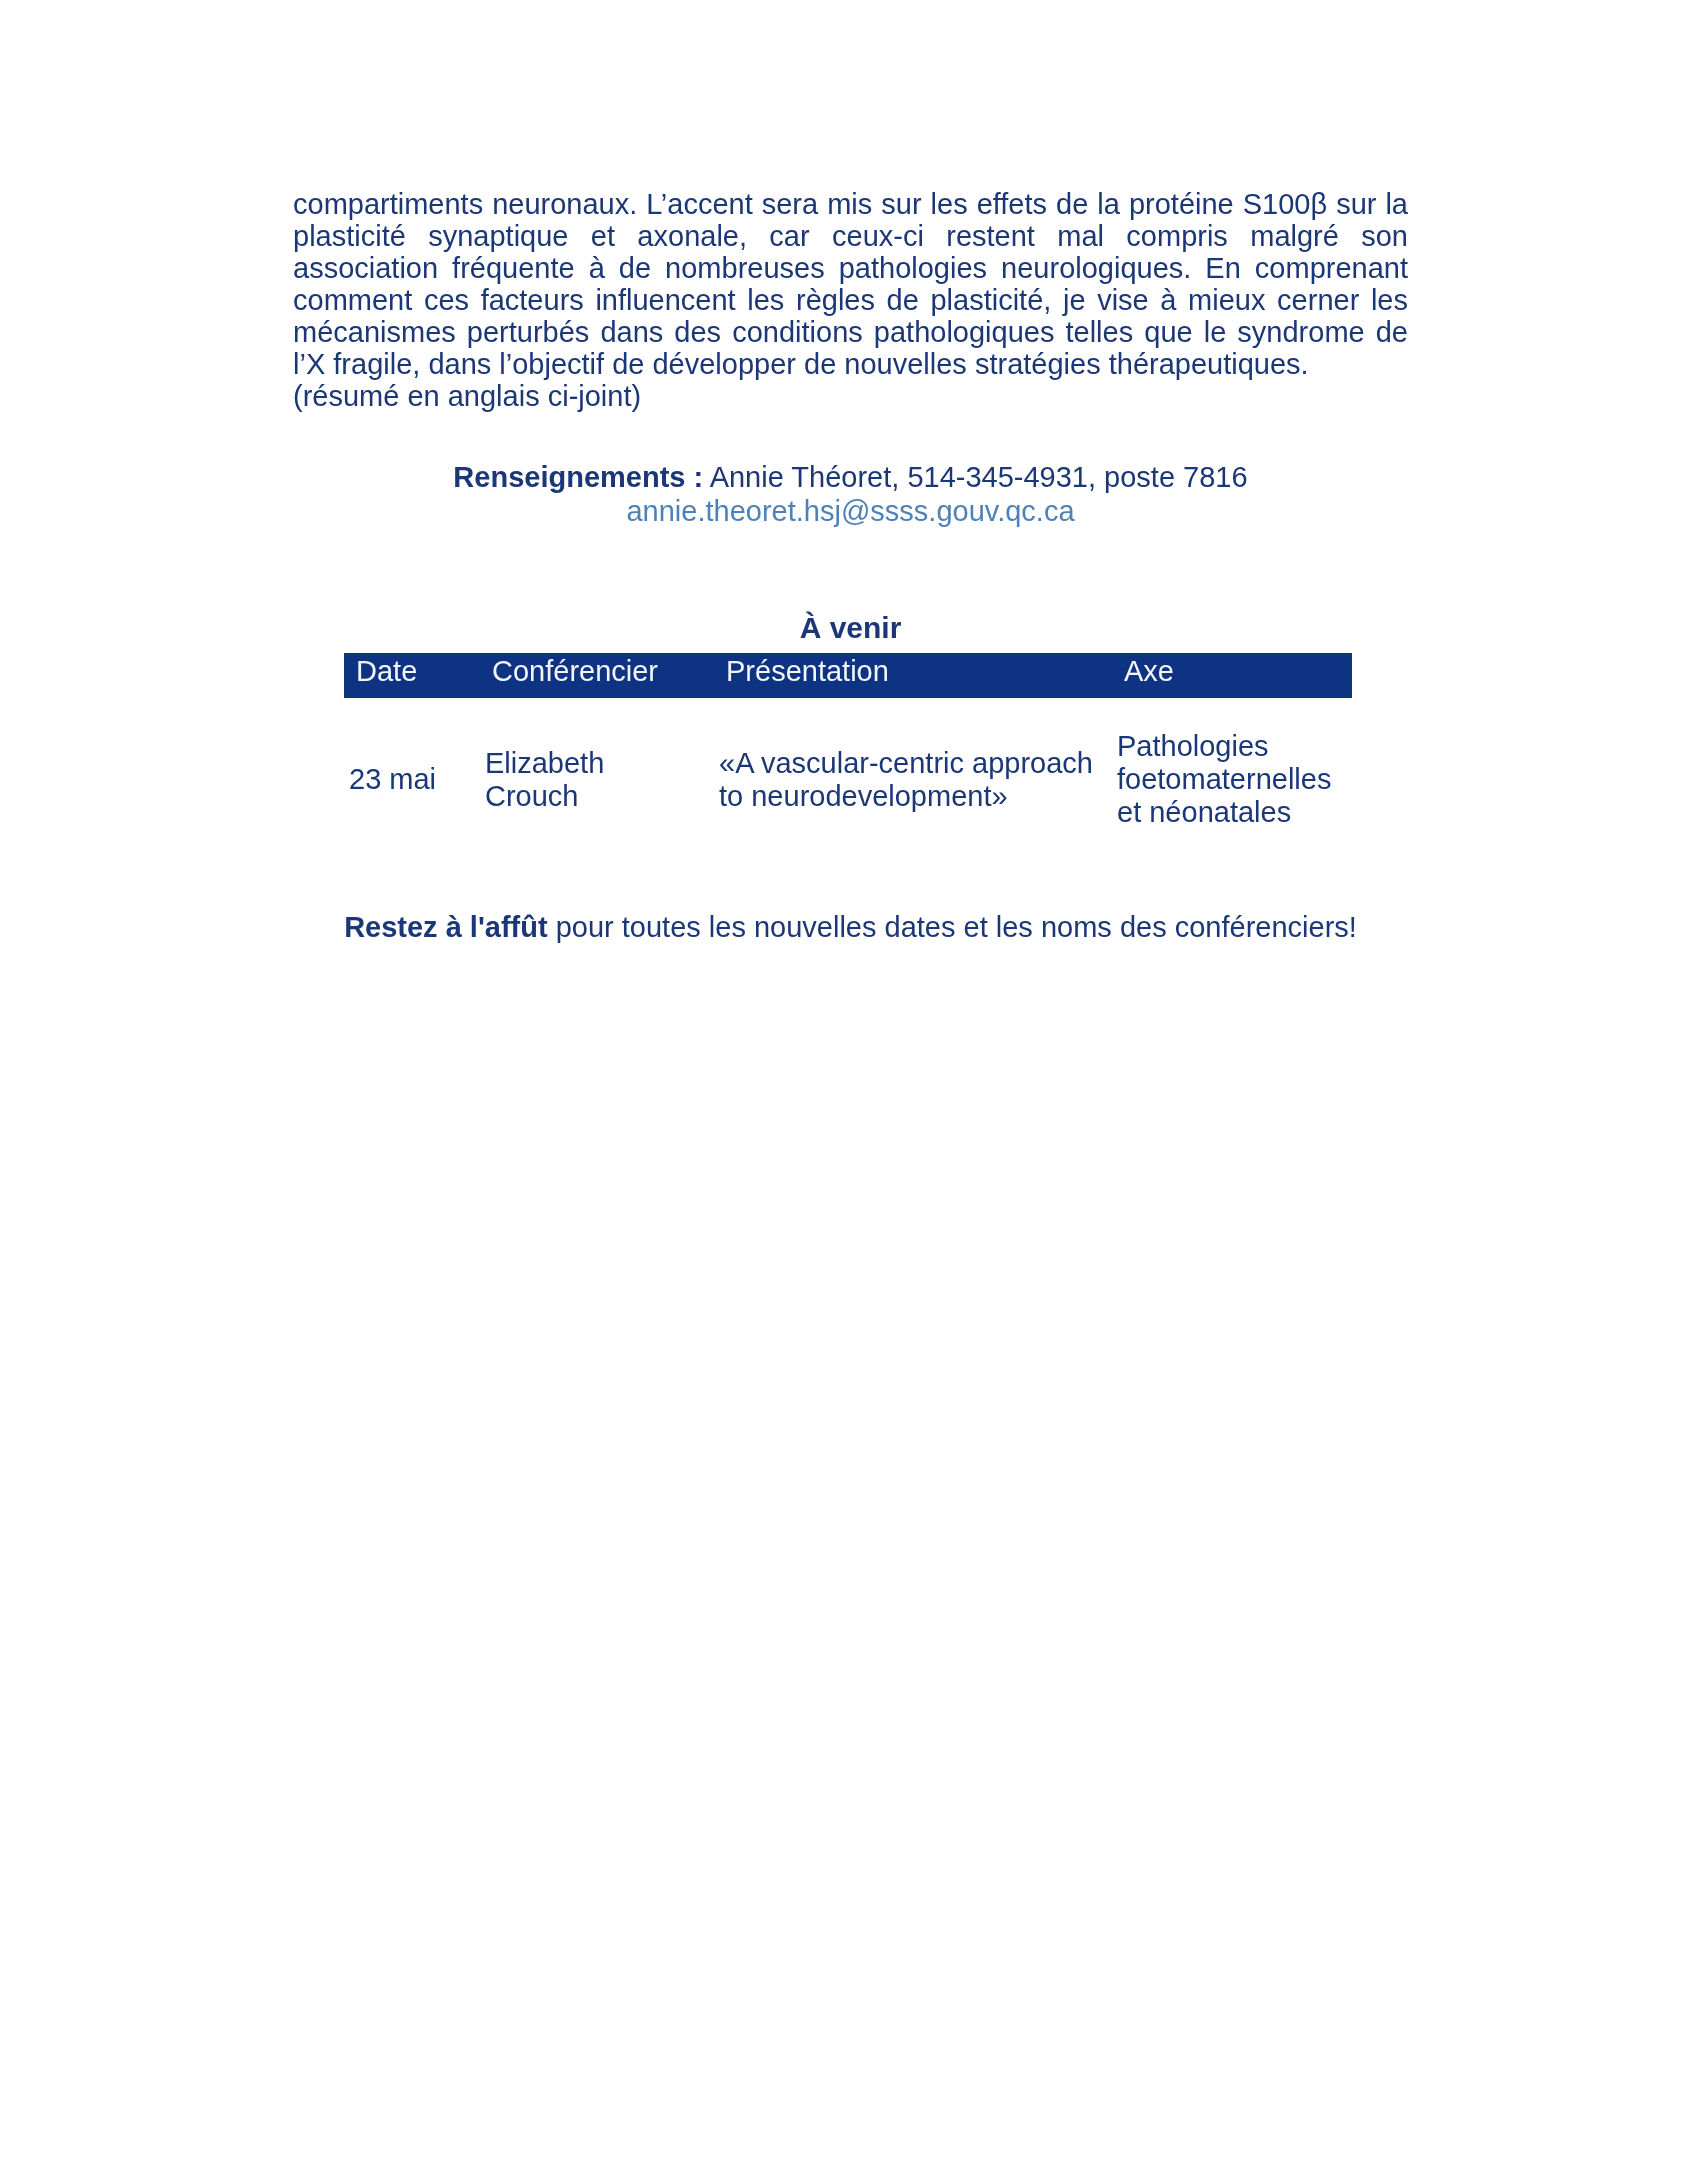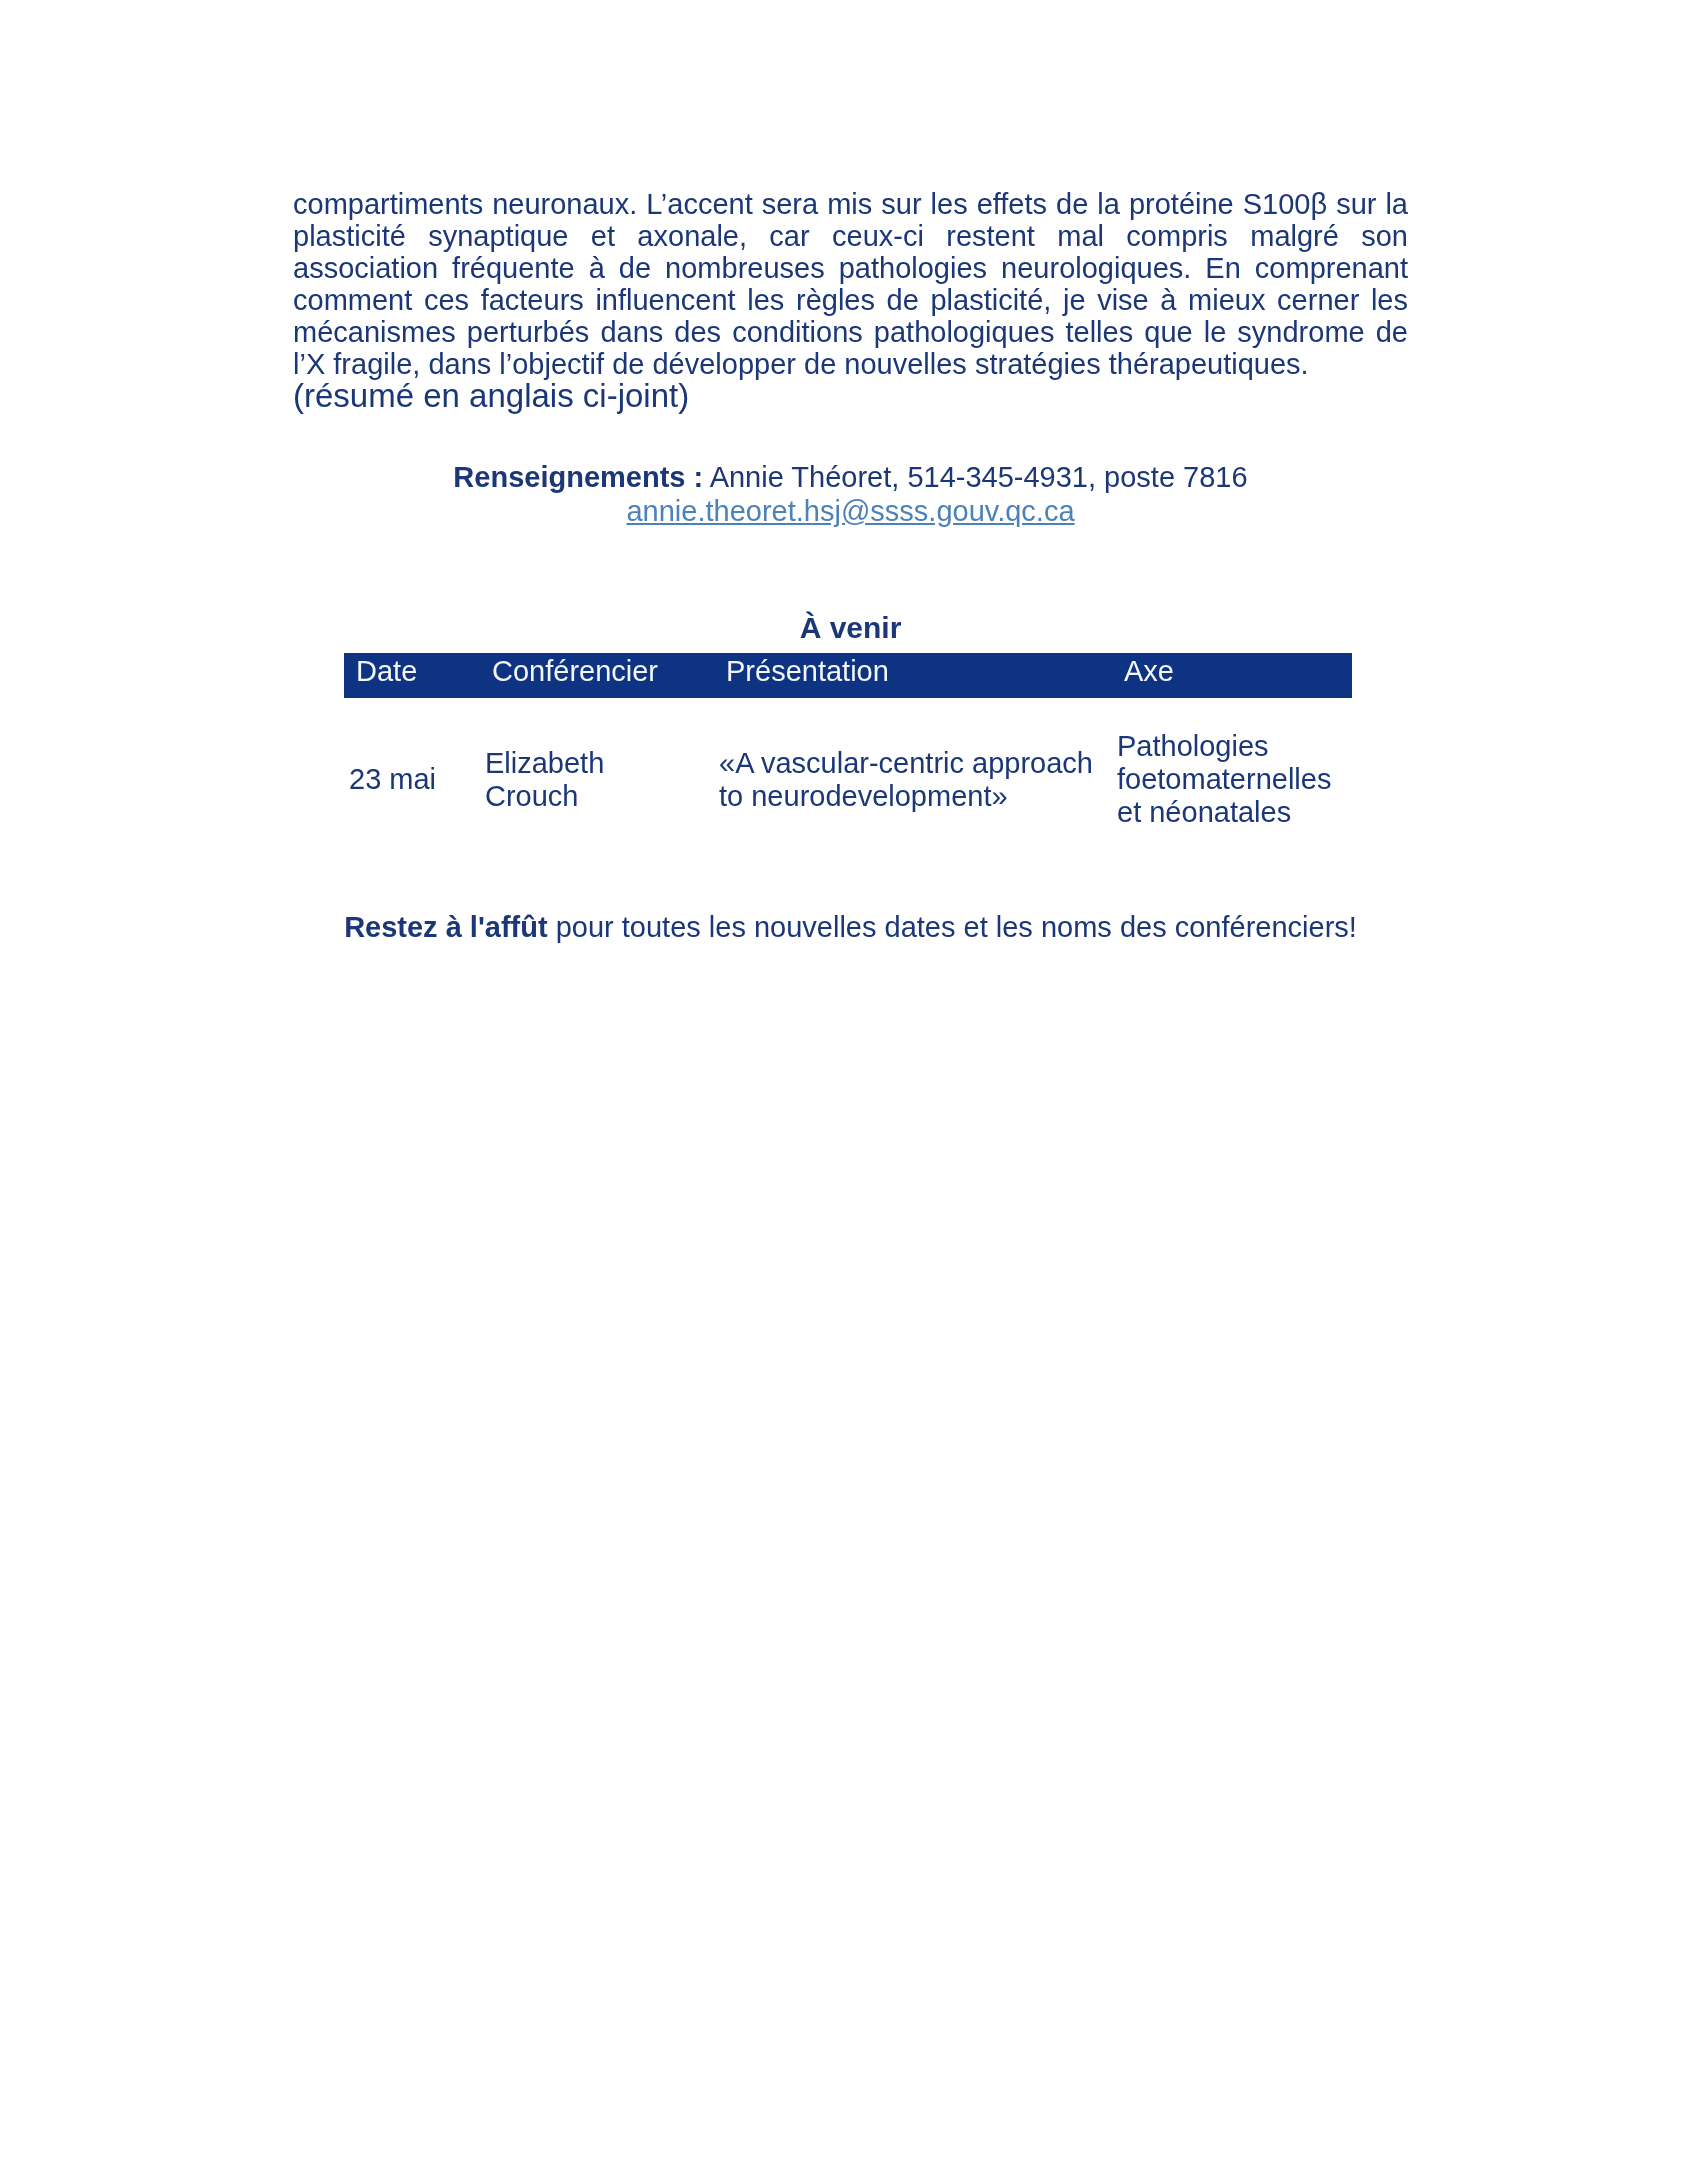--- a/index.html
+++ b/index.html
@@ -23,39 +23,38 @@
     width: 1115px;
   }
   .abstract-paragraph {
     margin: 0;
     font-size: 29px;
     line-height: 32px;
     text-align: justify;
   }
   .abstract-note {
     margin: 0;
-    font-size: 33px;
+    font-size: 29px;
     line-height: 32px;
     text-align: left;
   }
   .contact-line {
     margin-top: 48px;
     text-align: center;
     font-size: 29px;
     line-height: 34px;
   }
   .contact-label { font-weight: bold; }
   .email-line {
     text-align: center;
     font-size: 29px;
     line-height: 34px;
   }
   .email-link {
     color: #4d82b8;
-    text-decoration: underline;
     cursor: pointer;
   }
   .section-title {
     margin-top: 83px;
     text-align: center;
     font-size: 30px;
     line-height: 34px;
     font-weight: bold;
   }
   .upcoming-table {

